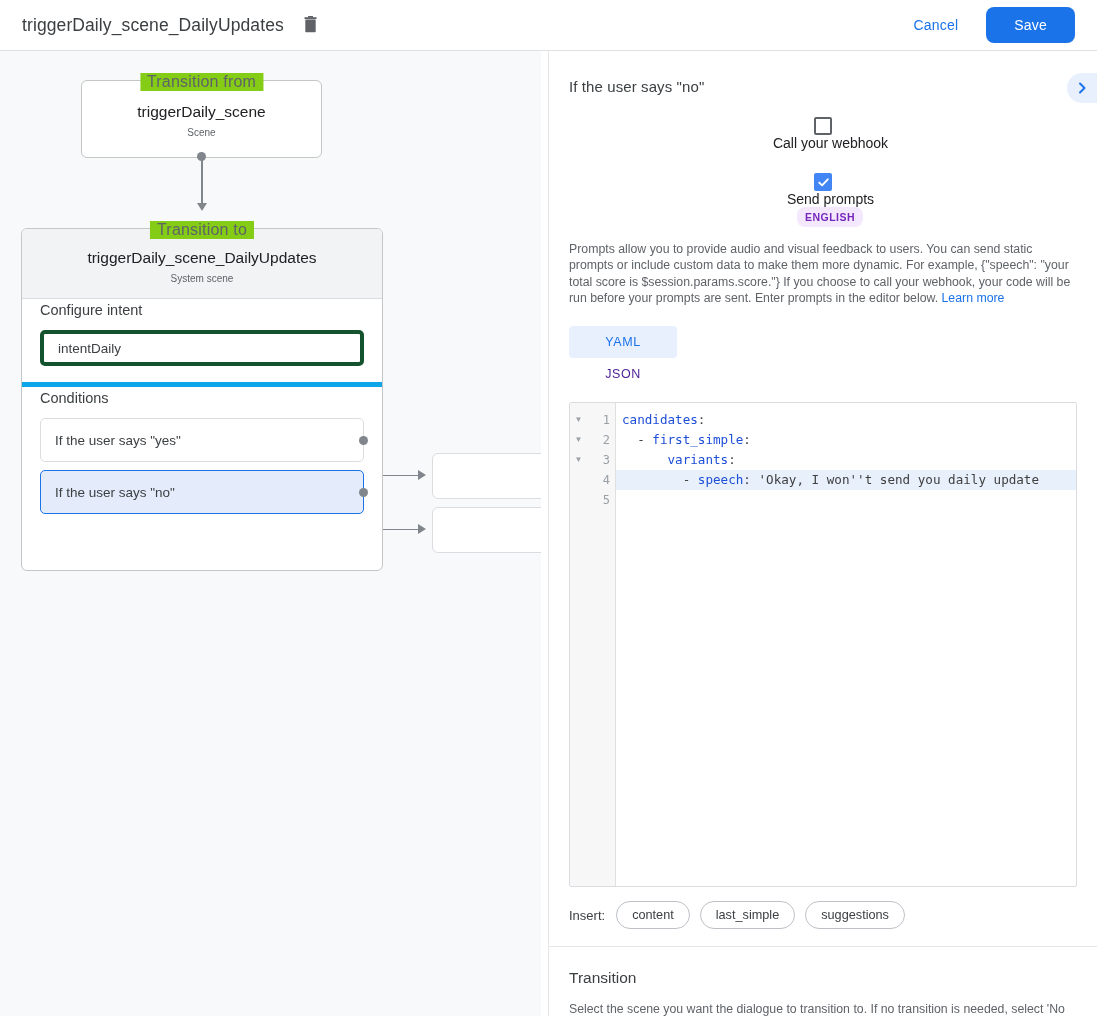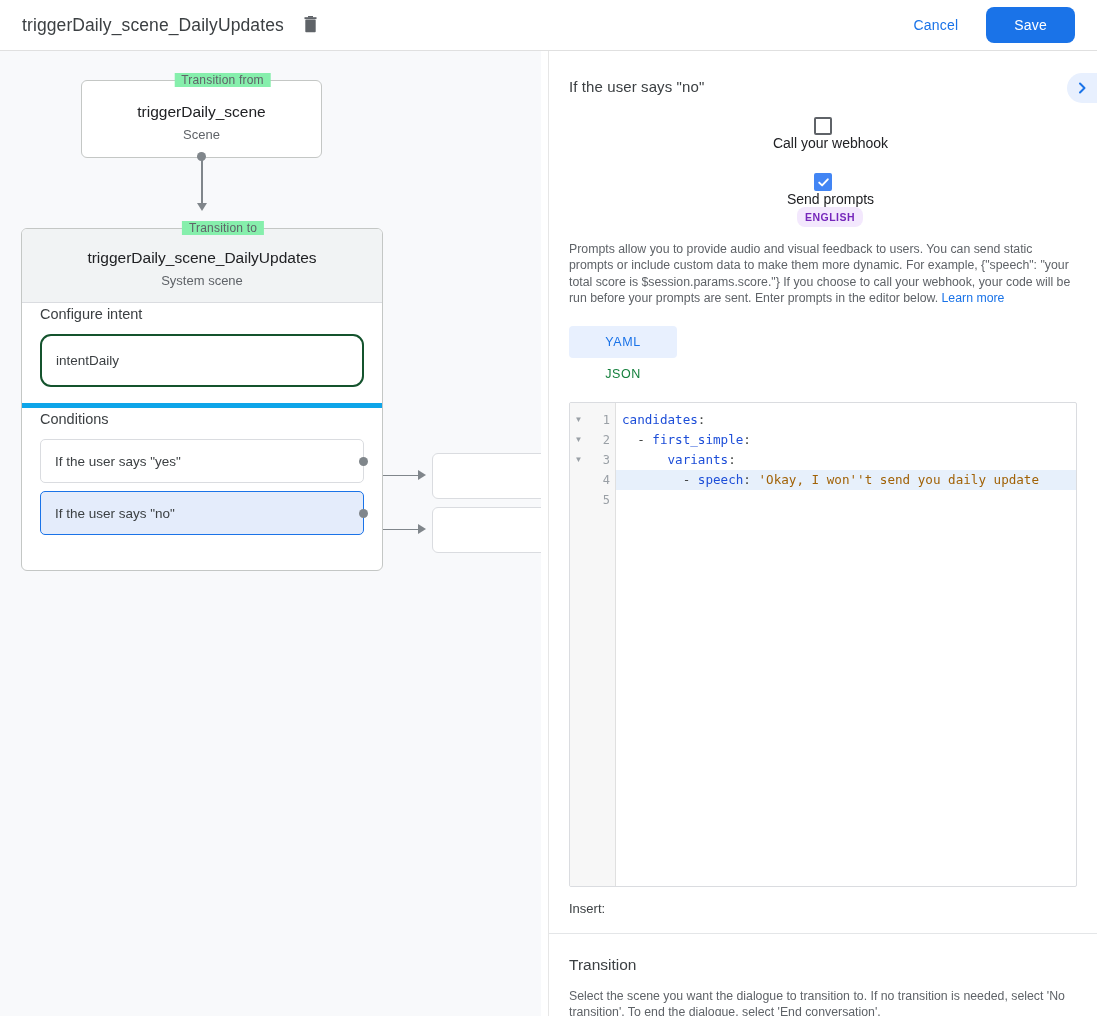--- a/index.html
+++ b/index.html
@@ -68,41 +68,40 @@
   
   .node-group {
     position: absolute;
     border: 1px solid #c4c7c5;
     border-radius: 6px;
     background: #ffffff;
   }
   .node-legend {
     position: absolute;
     top: -8px;
-    background: #86efac;
+    background: #84cc16;
     padding: 0 7px;
-    font-size: 12px;
+    font-size: 16px;
     color: #5f6368;
     letter-spacing: 0.2px;
     white-space: nowrap;
-    margin-left: 21px;
   }
 
   
   #node-from { left: 81px; top: 29px; width: 241px; height: 78px; }
   #node-from .node-legend { left: 50%; transform: translateX(-50%); }
   .node-title {
     text-align: center;
     font-size: 15.5px;
     color: #202124;
     margin-top: 22px;
   }
   .node-sub {
     text-align: center;
-    font-size: 13px;
+    font-size: 10px;
     color: #5f6368;
     margin-top: 6px;
   }
 
   
   .connector-dot {
     position: absolute;
     width: 9px; height: 9px; border-radius: 50%;
     background: #80868b;
   }
@@ -135,23 +134,23 @@
   }
   .to-header .node-title { margin-top: 0; font-size: 15.5px; }
   .to-section {
     padding: 3px 18px 16px 18px;
   }
   .to-section + .to-section { border-top: 5px solid #0ea5e9; }
   .section-label {
     font-size: 14.5px; color: #3c4043; margin-bottom: 12px;
   }
   .intent-box {
-    height: 53px;
-    border: 2px solid #14532d;
-    border-radius: 11px;
+    height: 36px;
+    border: 4px solid #14532d;
+    border-radius: 5px;
     background: #ffffff;
     display: flex; align-items: center;
     padding-left: 14px;
     font-size: 13.5px; color: #3c4043;
     cursor: pointer;
   }
   .cond-box {
     height: 44px;
     border: 1px solid #dadce0;
     border-radius: 5px;
@@ -258,21 +257,21 @@
     line-height: 16.3px;
   }
   .desc a { color: #1a73e8; text-decoration: none; cursor: pointer; }
 
   
   .fmt-tabs { display: flex; margin-top: 20px; flex-direction: column; }
   .fmt-tab {
     width: 108px; height: 32px;
     display: flex; align-items: center; justify-content: center;
     font-size: 12.5px; font-weight: 500;
-    color: #15803d;
+    color: #4c1d95;
     letter-spacing: 0.6px;
     border-radius: 4px;
     cursor: pointer;
   }
   .fmt-tab.active { background: #e8f0fe; color: #1a73e8; }
 
   
   .editor {
     margin-top: 12px;
     height: 485px;
@@ -315,21 +314,21 @@
   .code-line {
     height: 20px; line-height: 20px;
     font-family: "DejaVu Sans Mono", monospace;
     font-size: 12.6px;
     white-space: pre;
     padding-left: 6px;
   }
   .code-line.active { background: #e7f0fb; }
   .tok-key { color: #1d4ed8; }
   .tok-punct { color: #444746; }
-  .tok-str { color: #a16207; text-align: center; }
+  .tok-str { color: #404040; text-align: center; }
   .tok-dash { color: #444746; }
 
   .insert-row {
     display: flex; align-items: center;
     margin-top: 14px;
   }
   .insert-label { font-size: 13px; color: #3c4043; margin-right: 11px; }
   .chip {
     border: 1px solid #bdc1c6;
     border-radius: 15px;
@@ -489,20 +488,21 @@
           <div class="code-line"><span class="tok-key">candidates</span><span class="tok-punct">:</span></div>
           <div class="code-line"><span class="tok-dash">  - </span><span class="tok-key">first_simple</span><span class="tok-punct">:</span></div>
           <div class="code-line"><span class="tok-dash">      </span><span class="tok-key">variants</span><span class="tok-punct">:</span></div>
           <div class="code-line active"><span class="tok-dash">        - </span><span class="tok-key">speech</span><span class="tok-punct">: </span><span class="tok-str">'Okay, I won''t send you daily update</span></div>
           <div class="code-line">&nbsp;</div>
         </div>
     </div>
 
     <div class="insert-row">
       <span class="insert-label">Insert:</span>
+      <span id="chip-holder"><button class="chip">content</button><button class="chip">last_simple</button><button class="chip">suggestions</button></span>
     </div>
   </div>
 
   <div class="panel-divider"></div>
 
   <div class="panel-section">
     <div class="transition-title">Transition</div>
     <div class="desc">Select the scene you want the dialogue to transition to. If no transition is needed, select 'No transition'. To end the dialogue, select 'End conversation'.</div>
   </div>
 </div>

